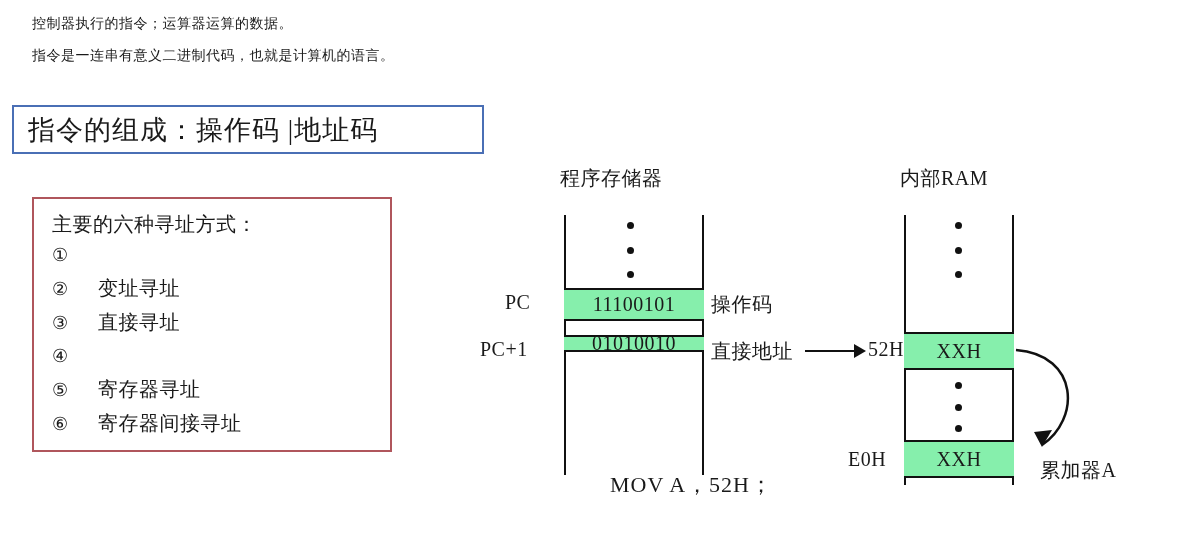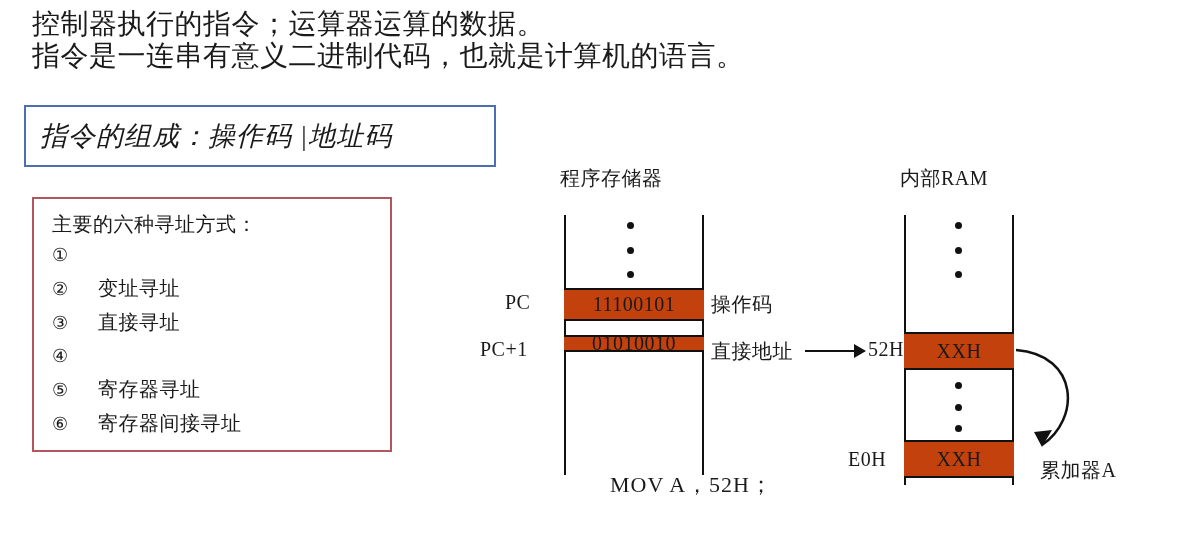--- a/index.html
+++ b/index.html
@@ -17,38 +17,37 @@
   }
 
   
   #intro {
     position: absolute;
     left: 32px;
     top: 8px;
     width: 780px;
   }
   .intro-line {
-    font-size: 28px;
+    font-size: 14px;
     line-height: 32px;
     letter-spacing: 0.5px;
     white-space: nowrap;
   }
 
   
   #heading-box {
     position: absolute;
-    left: 24px;
+    left: 12px;
     top: 105px;
     width: 472px;
-    height: 62px;
+    height: 49px;
     border: 2px solid #4a6fb5;
     box-sizing: border-box;
     display: flex;
     align-items: center;
-    font-style: italic;
   }
   #heading-text {
     font-size: 27px;
     padding-left: 14px;
     letter-spacing: 1px;
     white-space: nowrap;
   }
 
   
   #modes-box {
@@ -125,21 +124,21 @@
     position: absolute;
     box-sizing: border-box;
     border-top: 2px solid #111;
     border-bottom: 2px solid #111;
     display: flex;
     align-items: center;
     justify-content: center;
     font-size: 20px;
     font-family: "Liberation Serif", "DejaVu Serif", serif;
     letter-spacing: 0.5px;
-    background: #c2410c;
+    background: #86efac;
   }
 
   .dots {
     position: absolute;
     display: flex;
     flex-direction: column;
     align-items: center;
     justify-content: space-between;
   }
   .dot {

